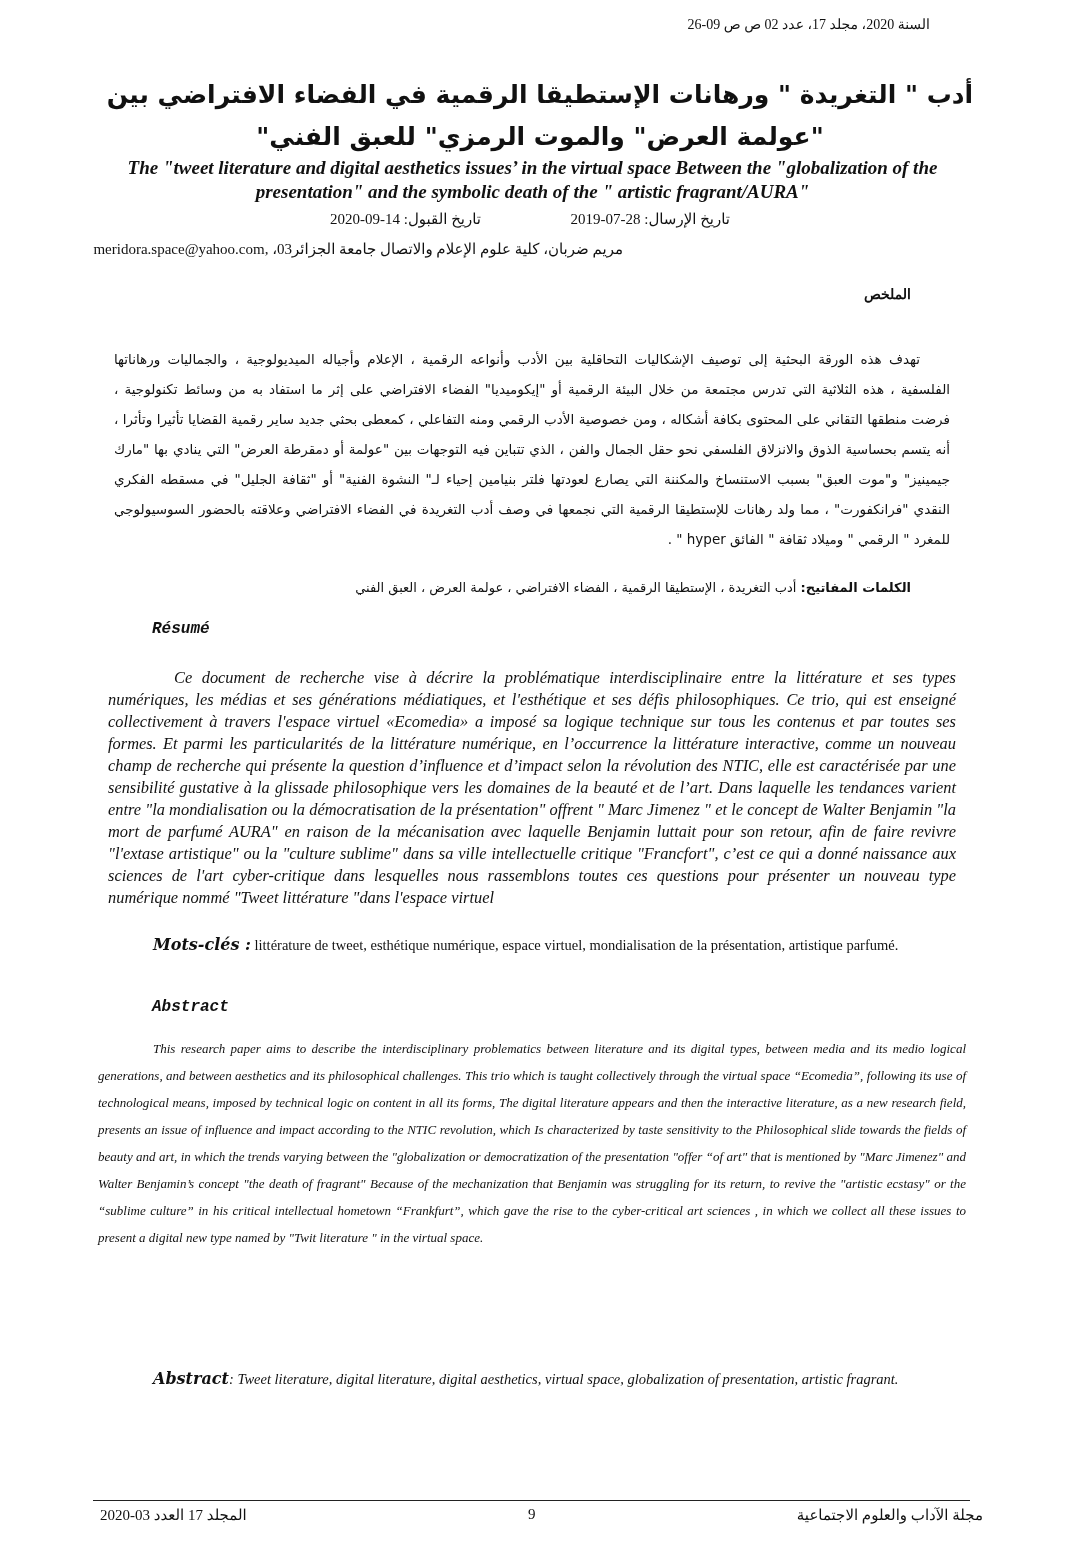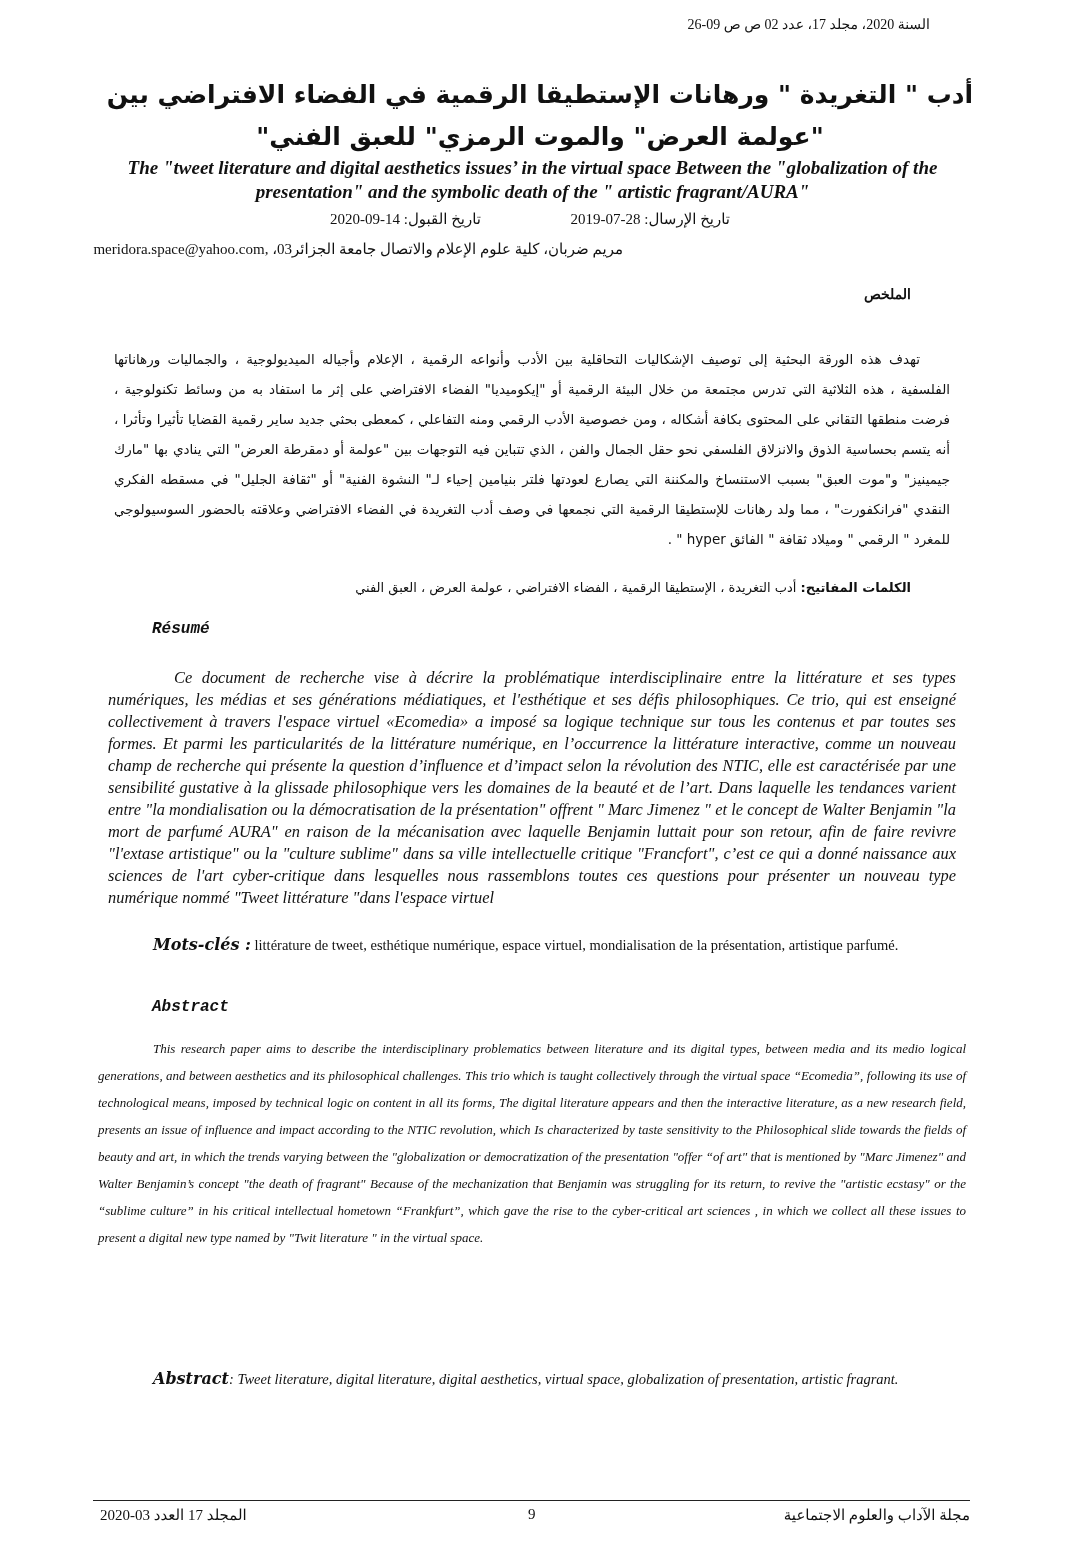--- a/index.html
+++ b/index.html
@@ -26,21 +26,21 @@
   .en-h { top:998px; left:152px; }
   .en-body { top:1035px; left:98px; width:868px; font-family:"Liberation Serif", serif; font-style:italic; font-size:13px; line-height:27px; text-align:justify; }
   .en-body p { margin:0; text-indent:55px; }
   .en-kw { top:1366px; left:98px; width:868px; font-family:"Liberation Serif", serif; font-style:italic; font-size:14.5px; line-height:26px; text-align:justify; }
   .en-kw p { margin:0; text-indent:55px; }
   .en-kw .lbl { font-family:"DejaVu Serif", serif; font-style:italic; font-weight:bold; font-size:16px; }
   .rule { top:1500px; left:93px; width:877px; height:0; border-top:1.5px solid #222; }
   .foot { top:1506px; font-family:"Liberation Serif", serif; font-size:15px; }
   .foot-left { left:100px; direction:rtl; }
   .foot-center { left:528px; }
-  .foot-right { right:95px; direction:rtl;text-align:right; }
+  .foot-right { right:82px; direction:rtl;text-align:right; }
 </style>
 </head>
 <body>
 
 <div class="abs hdr">السنة 2020، مجلد 17، عدد 02 ص ص 09-26</div>
 
 <div class="abs ar-title">أدب " التغريدة " ورهانات الإستطيقا الرقمية في الفضاء الافتراضي بين "عولمة العرض" والموت الرمزي" للعبق الفني"</div>
 
 <div class="abs en-title">The "tweet literature and digital aesthetics issues’ in the virtual space Between the "globalization of the presentation" and the symbolic death of the " artistic fragrant/AURA"</div>
 

